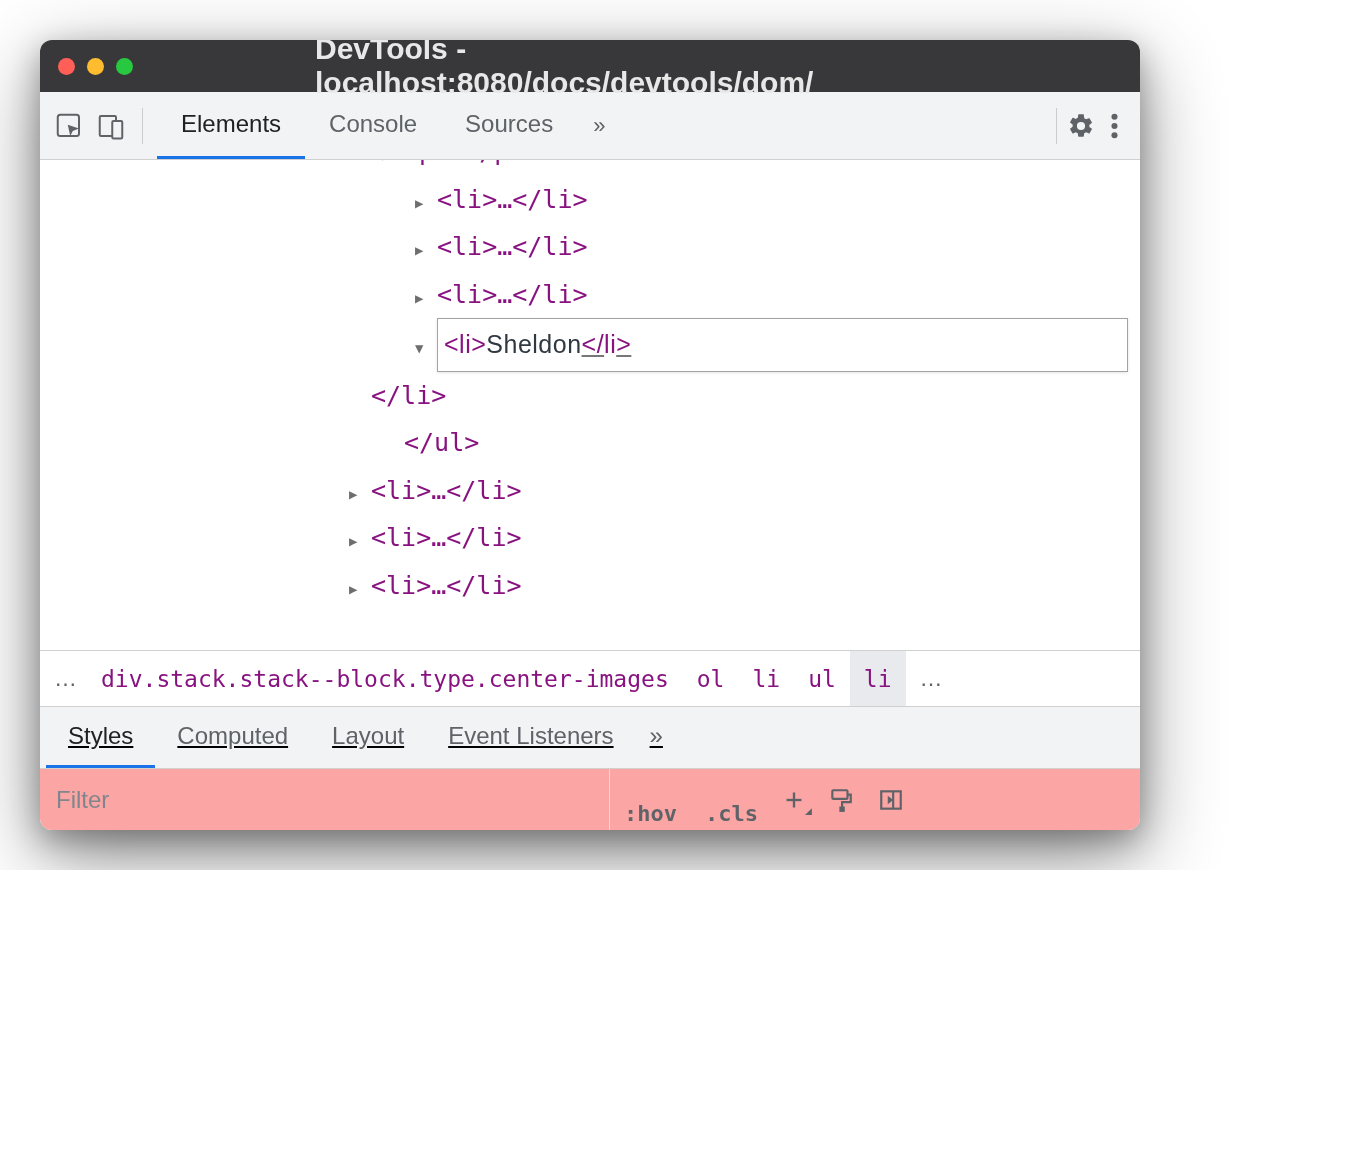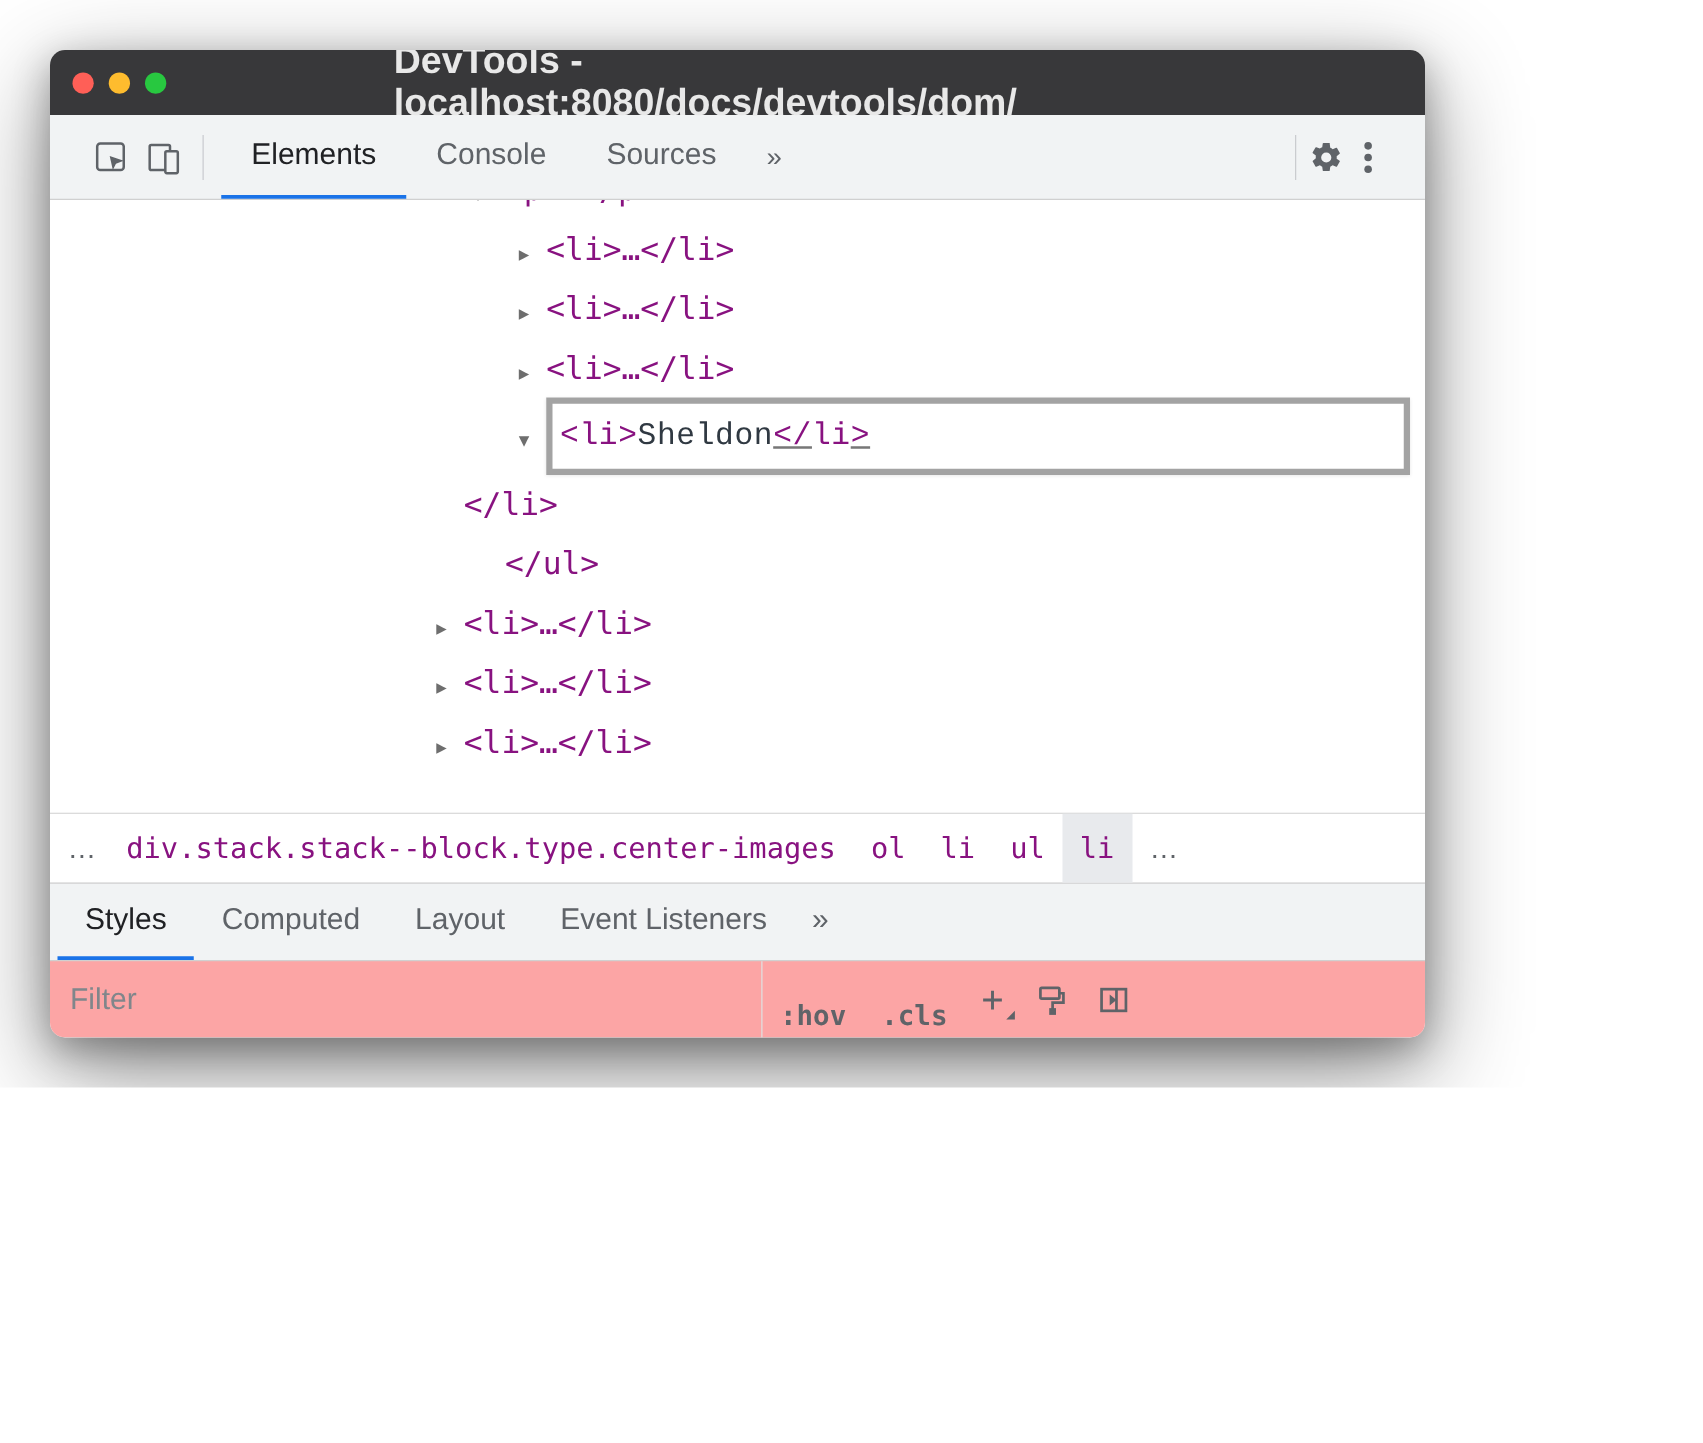--- a/index.html
+++ b/index.html
@@ -5,46 +5,46 @@
 * { margin:0; padding:0; box-sizing:border-box; }
 body { background:#fff; font-family:-apple-system,BlinkMacSystemFont,"Segoe UI",sans-serif; padding:40px; }
 .window { width:1100px; background:#fff; border-radius:12px; box-shadow:0 25px 80px rgba(0,0,0,0.45),0 10px 30px rgba(0,0,0,0.3); overflow:hidden; }
 .titlebar { background:#38383a; height:52px; display:flex; align-items:center; padding:0 18px; position:relative; }
 .traffic { display:flex; gap:12px; }
 .tlight { width:17px; height:17px; border-radius:50%; }
 .tlight.red { background:#ff5f57; }
 .tlight.yellow { background:#febc2e; }
 .tlight.green { background:#28c840; }
 .titletext { position:absolute; left:50%; transform:translateX(-50%); color:#e8e8e8; font-size:30px; font-weight:600; }
-.toolbar { display:flex; align-items:center; height:68px; border-bottom:1px solid #d0d0d0; background:#f1f3f4; padding:0 28px;justify-content:center; }
+.toolbar { display:flex; align-items:center; height:68px; border-bottom:1px solid #d0d0d0; background:#f1f3f4; padding:0 8px;justify-content:center; }
 .tb-ico { width:42px; height:42px; display:flex; align-items:center; justify-content:center; color:#5f6368; cursor:pointer; }
 .tb-sep { width:1px; height:36px; background:#cacccf; margin:0 10px; }
 .tabs { display:flex; align-items:center; gap:0; height:100%; margin-left:4px; }
 .tab { padding:0 24px; font-size:24px; color:#5f6368; cursor:pointer; height:100%; display:flex; align-items:center; border-bottom:3px solid transparent; }
 .tab.active { color:#202124; border-bottom-color:#1a73e8; font-weight:500; }
 .chev { color:#5f6368; margin-left:16px; font-size:22px; cursor:pointer; }
 .spacer { flex:1; }
 .gear { color:#5f6368; cursor:pointer; margin-right:8px; }
 .kebab { color:#5f6368; cursor:pointer; padding:0 14px 0 8px; }
 .domtree { height:490px; overflow:hidden; background:#fff; font-family:Menlo,Monaco,Consolas,monospace; font-size:25px; line-height:1.9; padding:4px 12px 0 12px; color:#303942; position:relative; }
 .node { white-space:nowrap; }
 .tri-down::before { content:"▼"; font-size:14px; color:#6e6e6e; display:inline-block; width:22px; }
 .tri-right::before { content:"▶"; font-size:14px; color:#6e6e6e; display:inline-block; width:22px; }
 .tri-none::before { content:""; display:inline-block; width:22px; }
 .tag { color:#881280; }
 .editing-row { display:flex; align-items:center; }
-.editing { background:#fff; border:5px solid #a3a3a3; box-shadow:0 1px 3px rgba(0,0,0,0.1); padding:2px 6px; font-family:Liberation Mono, monospace; flex:1; letter-spacing:0.5px; }
+.editing { background:#fff; border:1px solid #a3a3a3; box-shadow:0 1px 3px rgba(0,0,0,0.1); padding:2px 6px; font-family:Liberation Sans, sans-serif; flex:1; letter-spacing:0.5px; }
 .editing .tag { color:#881280; }
 .editing .txt { color:#303942; }
 .ecls { text-decoration:underline; text-decoration-color:#777; }
 .breadcrumb { height:56px; display:flex; align-items:center; border-top:1px solid #d0d0d0; background:#fff; font-family:Menlo,Monaco,Consolas,monospace; }
 .bc-item { padding:0 14px; font-size:23px; color:#881280; height:100%; display:flex; align-items:center; cursor:pointer; }
 .bc-item.dim { color:#5f6368; font-family:-apple-system,sans-serif; }
 .bc-item.sel { background:#e8eaed; }
-.styles-tabs { height:62px; display:flex; align-items:flex-start; border-top:1px solid #d0d0d0; background:#f1f3f4; padding:0 6px; }
+.styles-tabs { height:62px; display:flex; align-items:flex-start; border-top:1px solid #d0d0d0; background:#f1f3f4; padding:0 6px;text-decoration:underline; }
 .stab { padding:0 22px; font-size:24px; color:#5f6368; cursor:pointer; height:100%; display:flex; align-items:center; border-bottom:3px solid transparent; }
 .stab.active { color:#202124; border-bottom-color:#1a73e8; }
 .filterbar { height:62px; display:flex; align-items:center; border-top:1px solid #d0d0d0; background:#fca5a5; }
 .filterinput { flex:0 0 570px; height:100%; border:none; border-right:1px solid #e0e0e0; padding:0 16px; font-size:24px; background:transparent; outline:none; }
 .filterinput::placeholder { color:#80868b; }
 .fctl { padding:0 14px; font-family:Menlo,Monaco,Consolas,monospace; font-size:22px; font-weight:bold; color:#5f6368; cursor:pointer;margin-top:28px; }
 .fico { padding:0 12px; color:#5f6368; cursor:pointer; }
 .plus-ctl { padding:0 12px; color:#5f6368; cursor:pointer; font-size:26px; position:relative; }
 .plus-corner::after { content:"◢"; position:absolute; font-size:9px; bottom:-6px; right:4px; }
 svg { display:block; }

